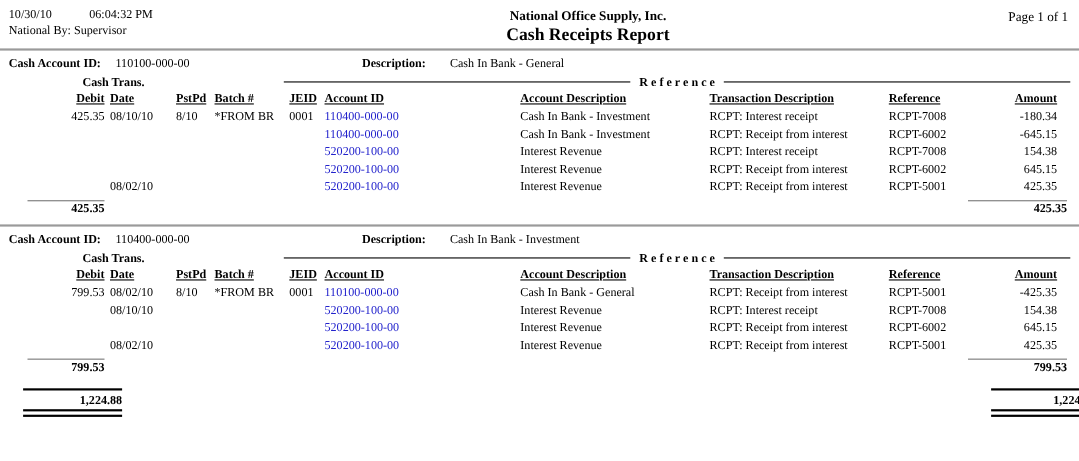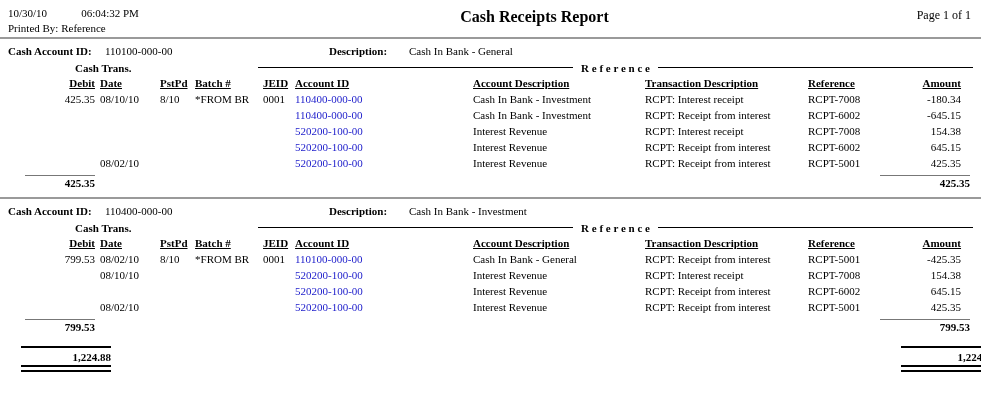--- a/index.html
+++ b/index.html
@@ -69,23 +69,24 @@
 <body>
 
 <div class="page">
 
   <div class="hdr">
     <div class="hdr-left">
       <div class="row1">
         <span>10/30/10</span>
         <span>06:04:32 PM</span>
       </div>
-      <div class="printed-by">Printed By: Reference</div>
+      <div class="printed-by">National By: Supervisor</div>
     </div>
     <div class="hdr-center">
+      <div class="company">National Office Supply, Inc.</div>
       <div class="report-title">Cash Receipts Report</div>
     </div>
     <div class="hdr-right">Page 1 of 1</div>
   </div>
   <hr class="rule">
 
   <div class="section">
     <div class="section-head">
       <span class="sh-label">Cash Account ID:</span>
       <span class="sh-acct">110100-000-00</span>

